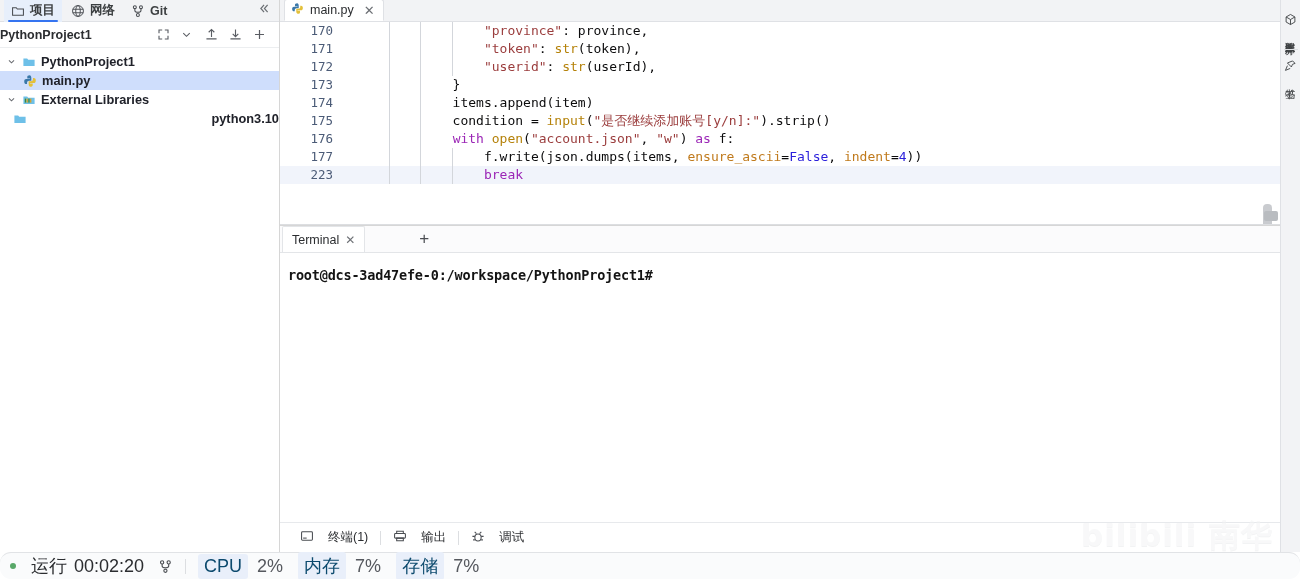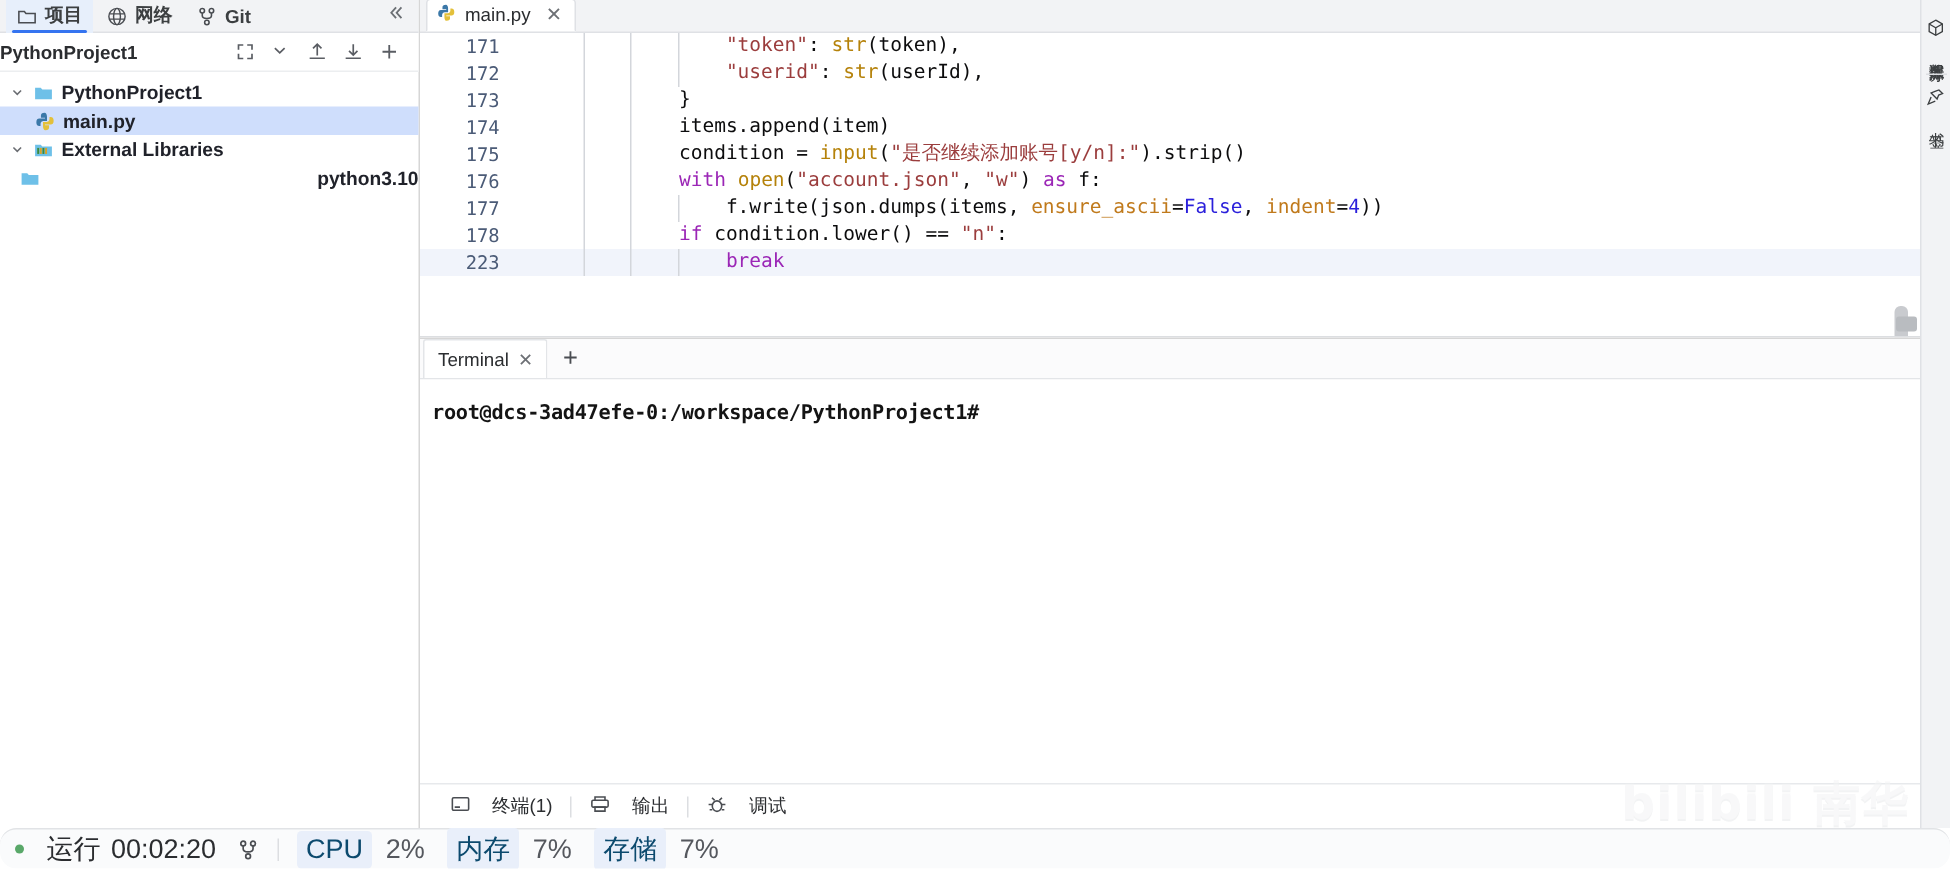--- a/index.html
+++ b/index.html
@@ -107,21 +107,21 @@
     position:absolute; left:0; bottom:0; width:100%; height:1px; background:#dcdee1;
   }
 
   
   #terminal-panel {
     position:absolute; left:280px; top:225px; width:1020px; height:327px;
     background:#fff; border-top:1px solid #d6d6d6;
   }
   #terminal-tabs {
     height:27px; display:flex; align-items:flex-end;
-    background:#fbfbfc; border-bottom:1px solid #e3e5e8; padding-left:2px;
+    background:#fbfbfc; border-bottom:1px solid #e3e5e8; padding-left:2px;gap:44px;
   }
   .term-tab {
     display:flex; align-items:center; gap:6px;
     height:26px; padding:0 9px; font-size:12.5px; color:#2b2d30;
     background:#fff; border-left:1px solid #e3e5e8; border-right:1px solid #e3e5e8;
     border-top:1px solid #e3e5e8; border-radius:2px 2px 0 0;
     position:relative; cursor:default;
   }
   .term-tab .close { color:#6d7075; font-size:12px; }
   #term-add { padding:0 10px; font-size:17px; color:#4a4d52; line-height:26px; cursor:default; }
@@ -336,28 +336,28 @@
             <path d="M8.2 14.6c2.2 0 2.9-.9 2.9-2.1v-1.6H8v-.6h4.4c1.2 0 2.2-.8 2.2-2.9s-1-2.9-2.2-2.9h-1v1.6c0 1.3-1 2.3-2.3 2.3H6.5v3.4c0 1.6.9 2.8 1.7 2.8z" fill="#e3c03a"></path>
           </svg>
         </span>
         <span>main.py</span>
         <span class="close">✕</span>
       </div>
     </div>
 
     <div id="code-wrap">
       <div id="code">
+          <div class="code-line"><span class="gutter-num">170</span><span class="indent-guide" style="left: 109px;"></span><span class="indent-guide" style="left: 140.28px;"></span><span class="indent-guide" style="left: 171.56px;"></span><span class="code-text"><span class="tk-plain">            </span><span class="tk-str">"province"</span><span class="tk-plain">: province,</span></span></div>
           <div class="code-line"><span class="gutter-num">171</span><span class="indent-guide" style="left: 109px;"></span><span class="indent-guide" style="left: 140.28px;"></span><span class="indent-guide" style="left: 171.56px;"></span><span class="code-text"><span class="tk-plain">            </span><span class="tk-str">"token"</span><span class="tk-plain">: </span><span class="tk-fn">str</span><span class="tk-plain">(token),</span></span></div>
           <div class="code-line"><span class="gutter-num">172</span><span class="indent-guide" style="left: 109px;"></span><span class="indent-guide" style="left: 140.28px;"></span><span class="indent-guide" style="left: 171.56px;"></span><span class="code-text"><span class="tk-plain">            </span><span class="tk-str">"userid"</span><span class="tk-plain">: </span><span class="tk-fn">str</span><span class="tk-plain">(userId),</span></span></div>
           <div class="code-line"><span class="gutter-num">173</span><span class="indent-guide" style="left: 109px;"></span><span class="indent-guide" style="left: 140.28px;"></span><span class="code-text"><span class="tk-plain">        }</span></span></div>
           <div class="code-line"><span class="gutter-num">174</span><span class="indent-guide" style="left: 109px;"></span><span class="indent-guide" style="left: 140.28px;"></span><span class="code-text"><span class="tk-plain">        items.append(item)</span></span></div>
           <div class="code-line"><span class="gutter-num">175</span><span class="indent-guide" style="left: 109px;"></span><span class="indent-guide" style="left: 140.28px;"></span><span class="code-text"><span class="tk-plain">        condition = </span><span class="tk-fn">input</span><span class="tk-plain">(</span><span class="tk-str">"是否继续添加账号[y/n]:"</span><span class="tk-plain">).strip()</span></span></div>
           <div class="code-line"><span class="gutter-num">176</span><span class="indent-guide" style="left: 109px;"></span><span class="indent-guide" style="left: 140.28px;"></span><span class="code-text"><span class="tk-plain">        </span><span class="tk-kw">with</span><span class="tk-plain"> </span><span class="tk-fn">open</span><span class="tk-plain">(</span><span class="tk-str">"account.json"</span><span class="tk-plain">, </span><span class="tk-str">"w"</span><span class="tk-plain">) </span><span class="tk-kw">as</span><span class="tk-plain"> f:</span></span></div>
           <div class="code-line"><span class="gutter-num">177</span><span class="indent-guide" style="left: 109px;"></span><span class="indent-guide" style="left: 140.28px;"></span><span class="indent-guide" style="left: 171.56px;"></span><span class="code-text"><span class="tk-plain">            f.write(json.dumps(items, </span><span class="tk-param">ensure_ascii</span><span class="tk-plain">=</span><span class="tk-const">False</span><span class="tk-plain">, </span><span class="tk-param">indent</span><span class="tk-plain">=</span><span class="tk-num">4</span><span class="tk-plain">))</span></span></div>
-          <div class="code-line"><span class="gutter-num">178</span><span class="indent-guide" style="left: 109px;"></span><span class="indent-guide" style="left: 140.28px;"></span><span class="code-text"><span class="tk-plain">        </span><span class="tk-kw">if</span><span class="tk-plain"> condition.lower() == </span><span class="tk-str">"n"</span><span class="tk-plain">:</span></span></div>
           <div class="code-line current"><span class="gutter-num">223</span><span class="indent-guide" style="left: 109px;"></span><span class="indent-guide" style="left: 140.28px;"></span><span class="indent-guide" style="left: 171.56px;"></span><span class="code-text"><span class="tk-plain">            </span><span class="tk-kw">break</span></span></div>
         </div>
       <div id="editor-vscroll">
         <div class="thumb"></div>
       </div>
       <div id="editor-hscroll-marker"></div>
     </div>
     <div id="editor-bottom-rule"></div>
   </div>
 

